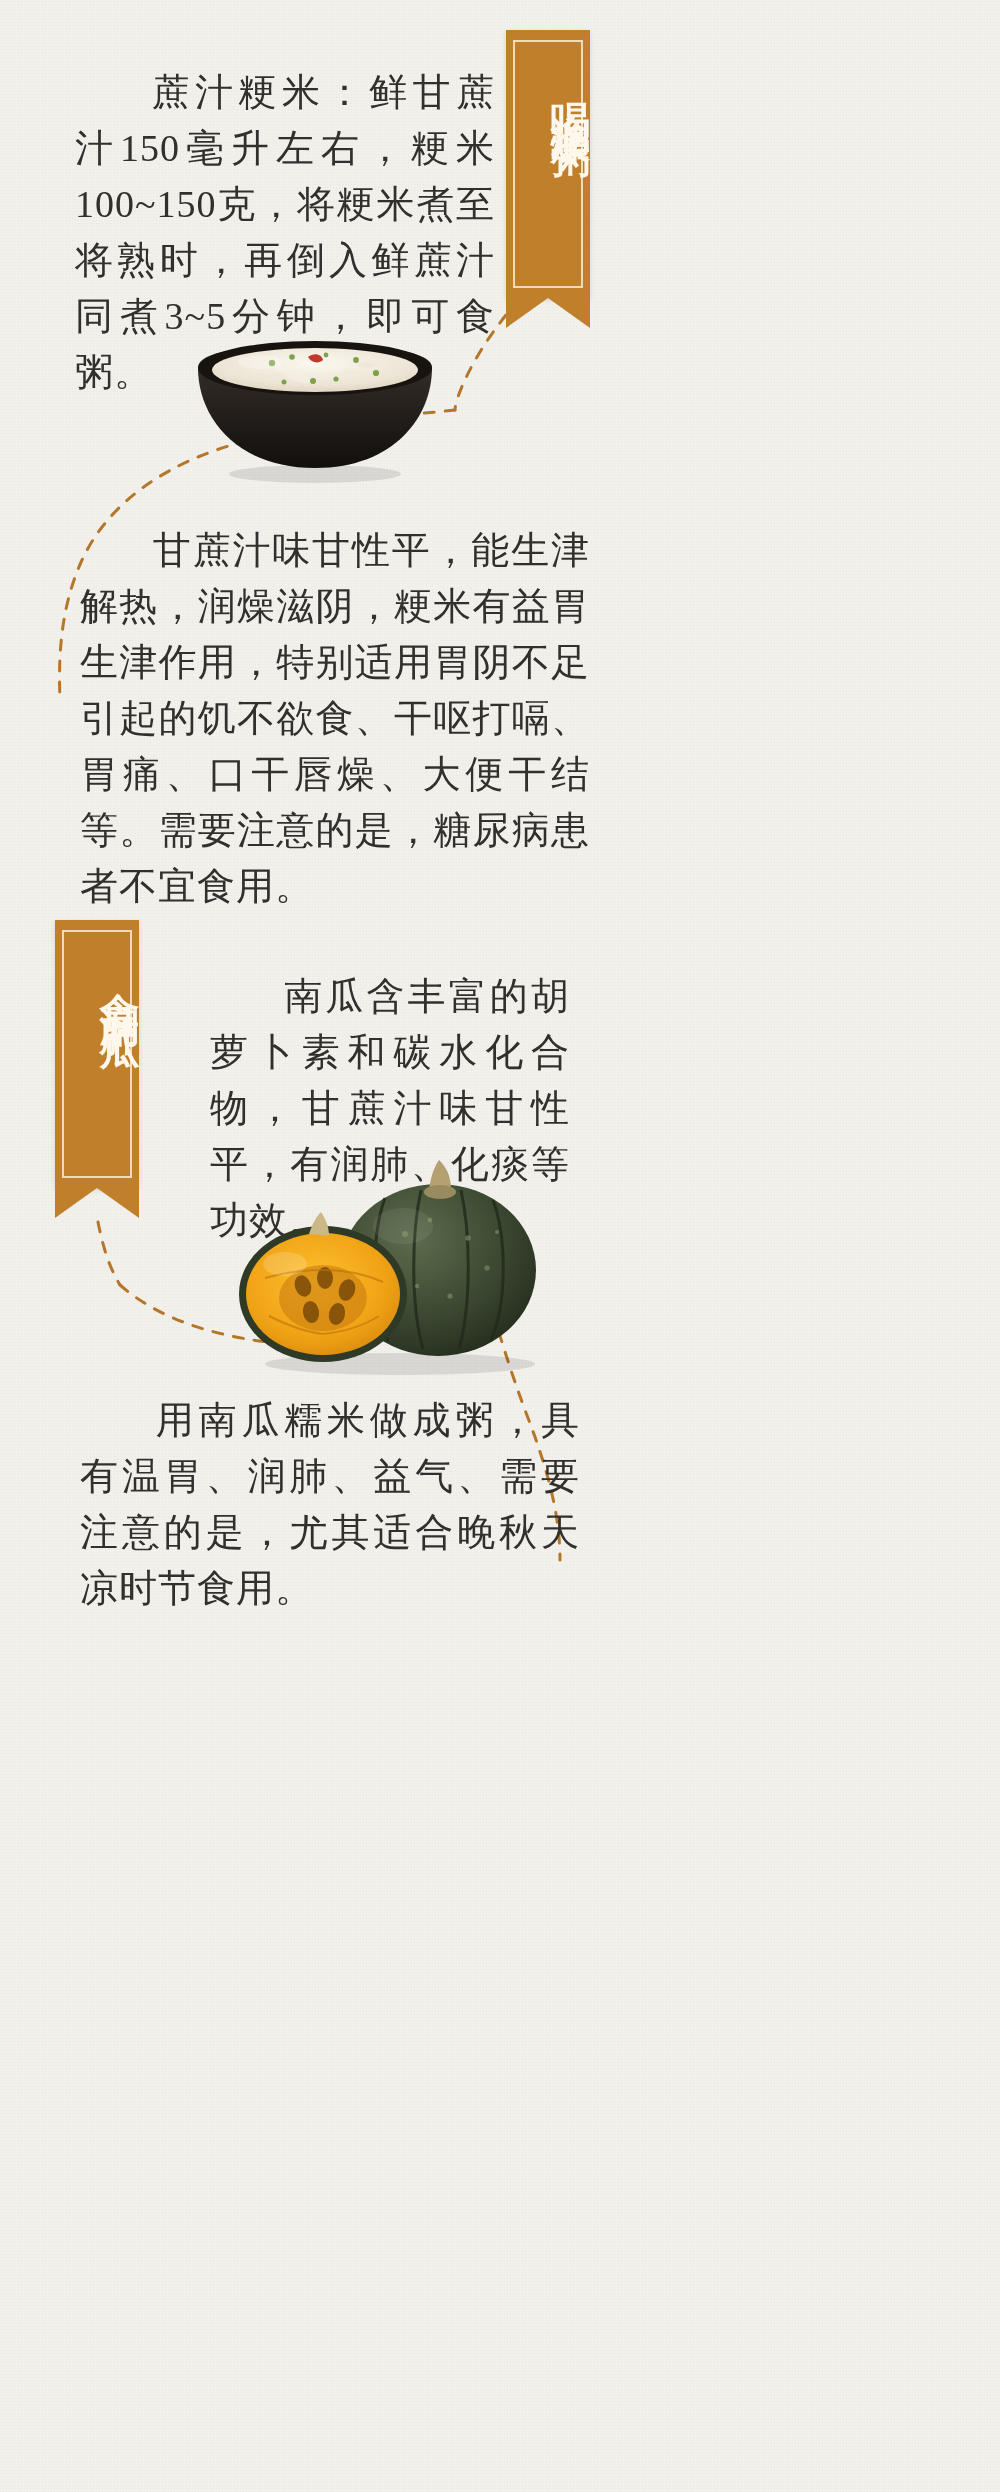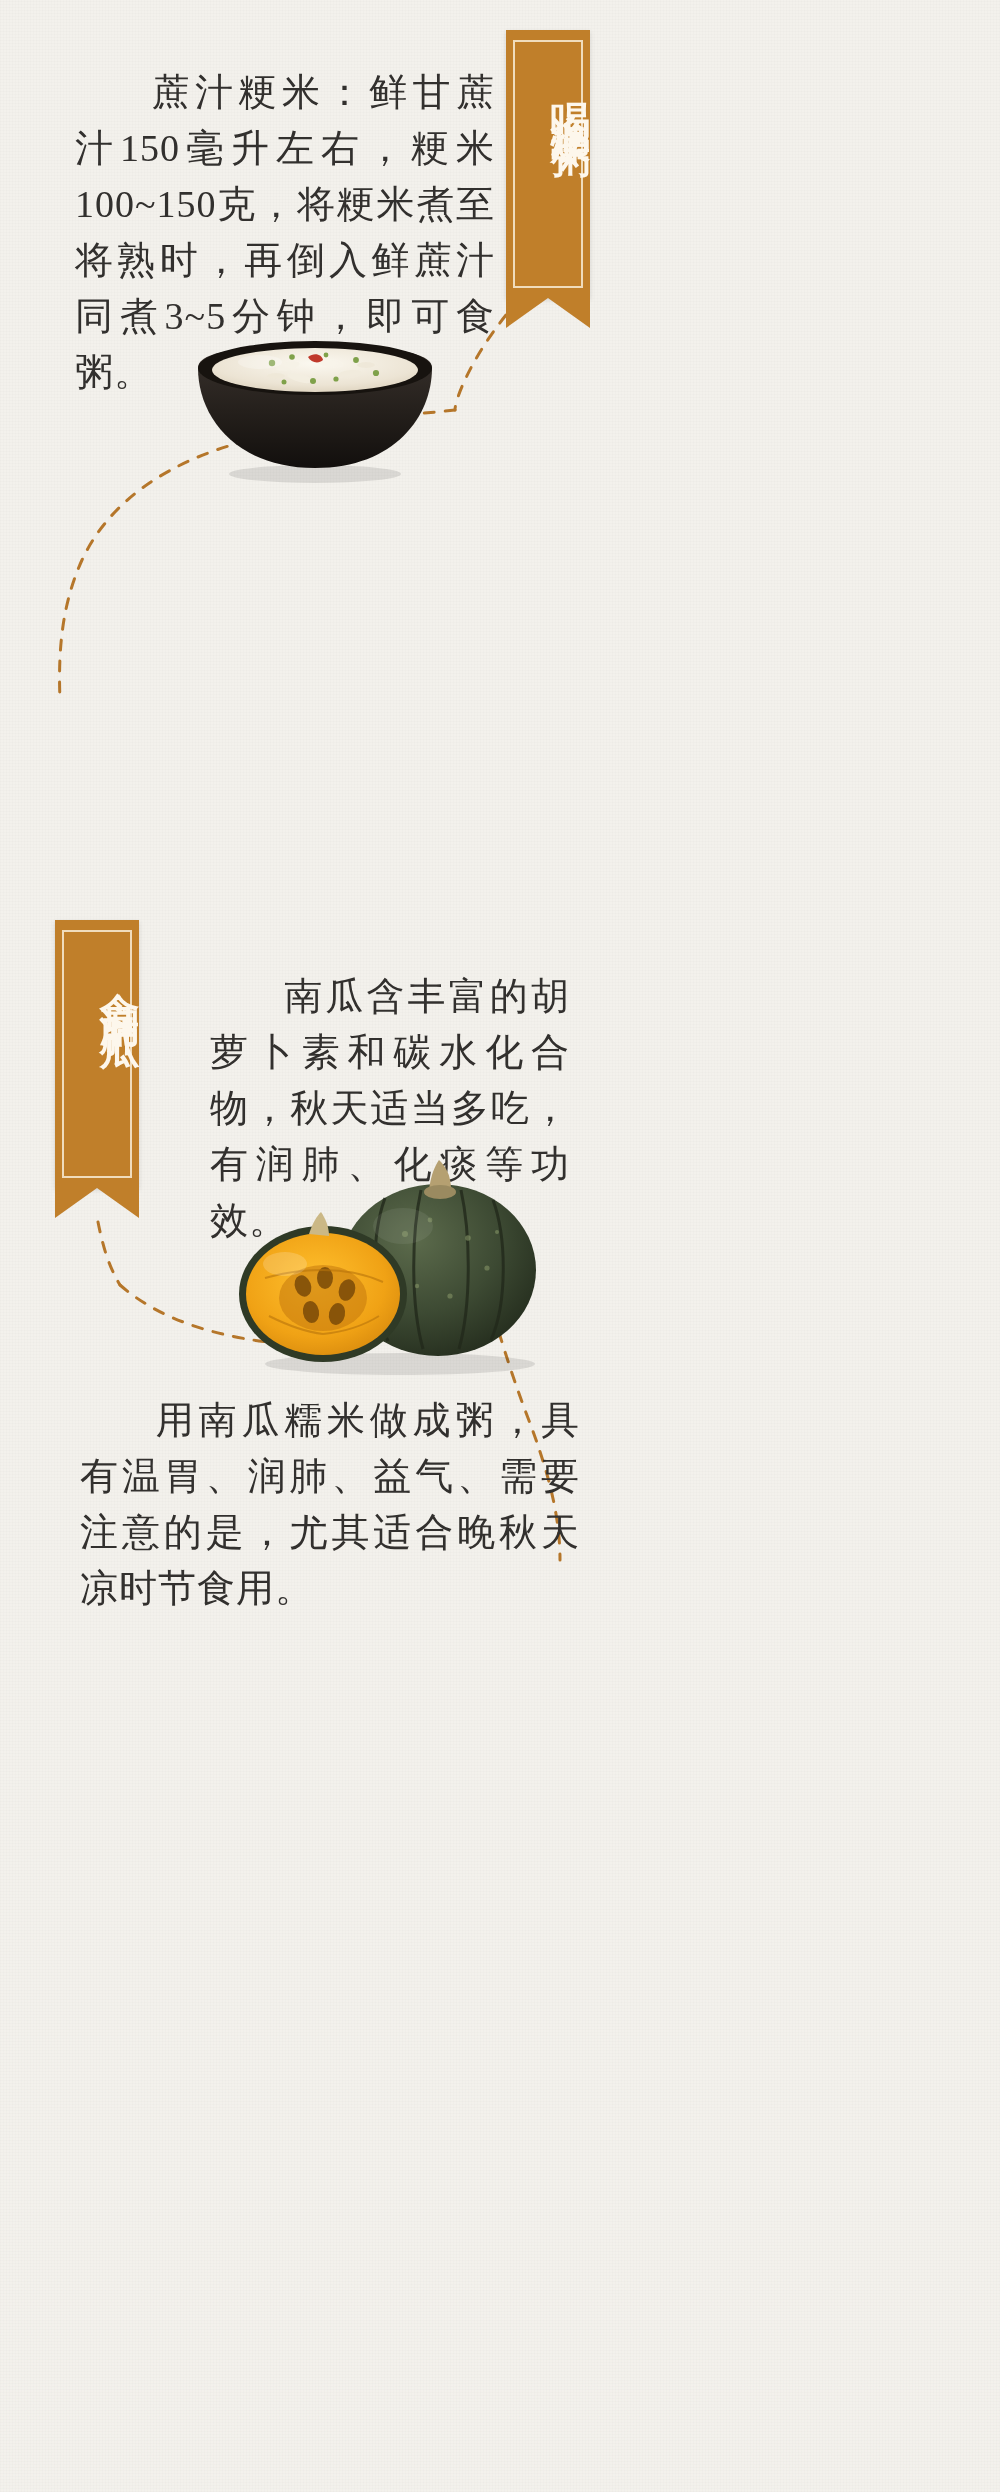--- a/index.html
+++ b/index.html
@@ -147,29 +147,32 @@
         <circle cx="156" cy="63" r="2.6"></circle>
       <circle cx="176" cy="44" r="2.9"></circle>
         <circle cx="196" cy="57" r="3.1"></circle>
       <circle cx="104" cy="66" r="2.5"></circle>
         <circle cx="146" cy="39" r="2.4"></circle>
     </g>
     <path d="M128,41 C134,36 142,38 143,44 C139,48 131,47 128,41 Z" fill="#c0392b"></path>
     <ellipse cx="80" cy="46" rx="22" ry="7" fill="rgba(255,255,255,0.25)"></ellipse>
   </svg>
 
+  <div class="para" id="para-2">
+    <span class="indent"></span><span>甘蔗汁味甘性平，能生津解热，润燥滋阴，粳米有益胃生津作用，特别适用胃阴不足引起的饥不欲食、干呕打嗝、胃痛、口干唇燥、大便干结等。需要注意的是，糖尿病患者不宜食用。</span>
+  </div>
 
   <div class="ribbon" id="ribbon-2">
     <div class="ribbon-inner"></div>
     <div class="ribbon-text">食润肺瓜</div>
     <div class="tail"></div>
   </div>
 
   <div class="para" id="para-3">
-    <span class="indent"></span><span>南瓜含丰富的胡萝卜素和碳水化合物，秋天适当多吃，有润肺、化痰等功效。</span>
+    <span class="indent"></span><span>南瓜含丰富的胡萝卜素和碳水化合物，甘蔗汁味甘性平，有润肺、化痰等功效。</span>
   </div>
 
   <svg class="photo" id="photo-pumpkin" viewBox="0 0 330 230" xmlns="http://www.w3.org/2000/svg">
     <defs>
       <radialGradient id="greenSkin" cx="38%" cy="32%" r="72%">
         <stop offset="0%" stop-color="#5c6b4c"></stop>
         <stop offset="60%" stop-color="#3d4a33"></stop>
         <stop offset="100%" stop-color="#262f1f"></stop>
       </radialGradient>
       <radialGradient id="fleshGrad" cx="45%" cy="40%" r="70%">

